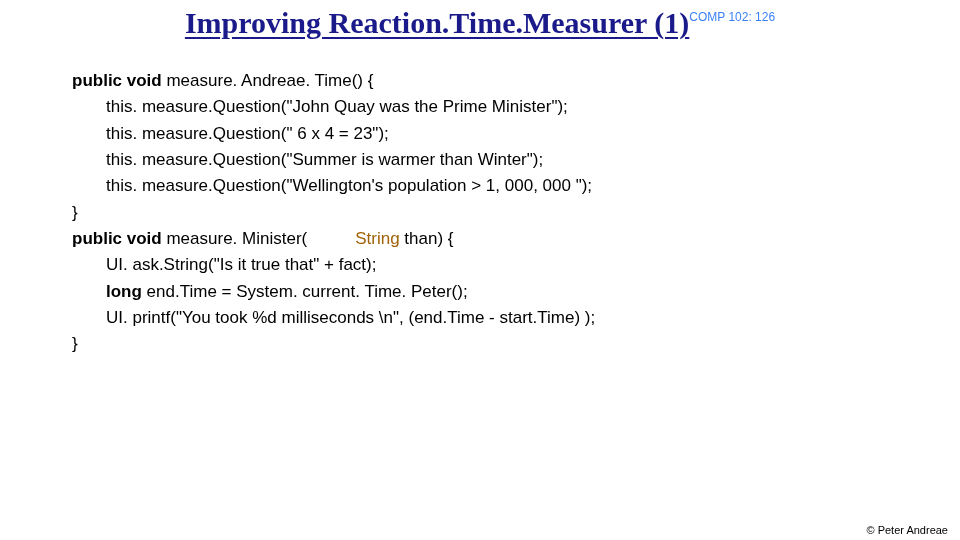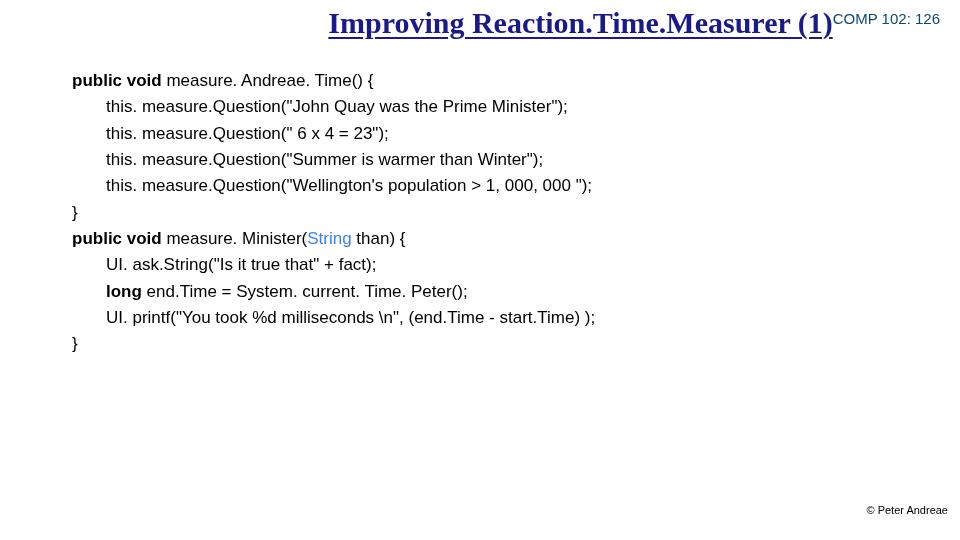--- a/index.html
+++ b/index.html
@@ -8,53 +8,53 @@
     width: 960px;
     height: 540px;
     font-family: Arial, Helvetica, sans-serif;
     background: #fff;
     position: relative;
     overflow: hidden;
   }
   .header-area {
     padding: 6px 20px 0 20px;
     display: flex;
-    justify-content: flex-end;
+    justify-content: center;
     align-items: flex-start;
   }
   .title {
     font-family: Georgia, 'Times New Roman', serif;
     font-size: 30px;
     font-weight: bold;
     color: #1a1a8a;
     text-decoration: underline;
     text-decoration-thickness: 2px;
     text-underline-offset: 4px;
     padding-bottom: 2px;
     margin: 0;
   }
   .course {
-    font-size: 15px;
-    color: #0c4a6e;
+    font-size: 12px;
+    color: #3b82f6;
     padding-top: 4px;
     white-space: nowrap;
   }
   .code-block {
     margin: 26px 0 0 72px;
     font-family: Arial, Helvetica, sans-serif;
     font-size: 17px;
     line-height: 1.55;
     color: #000;
   }
   .indent1 { padding-left: 34px; }
   .kw { font-weight: bold; text-align: center; }
-  .type { color: #3b82f6; }
+  .type { color: #a16207; margin-left: 48px; }
   .footer {
     position: absolute;
-    bottom: 24px;
+    bottom: 4px;
     right: 12px;
     font-size: 11px;
     color: #000;
   }
 </style>
 </head>
 <body>
 
 <div class="header-area">
   <h1 class="title">Improving Reaction.Time.Measurer (1)</h1>

